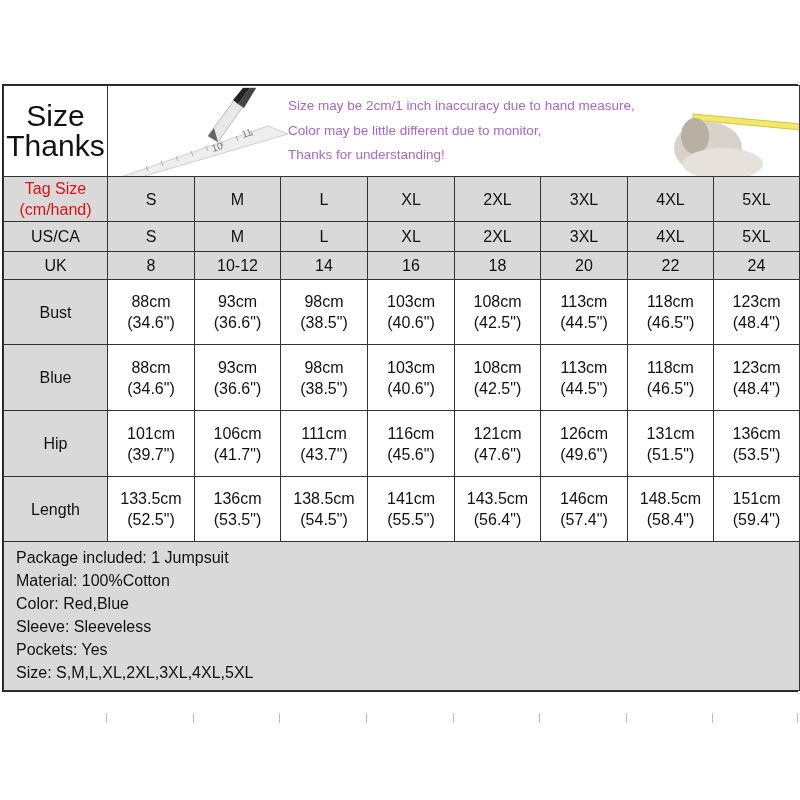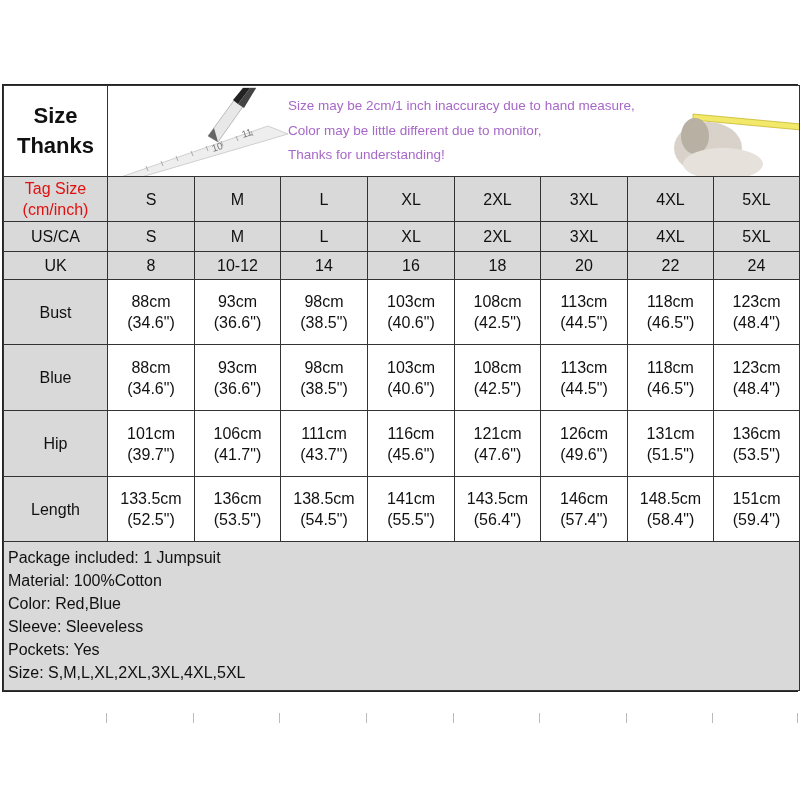--- a/index.html
+++ b/index.html
@@ -2,27 +2,27 @@
 <html><head>
 <meta charset="utf-8">
 <style>
   html, body { margin:0; padding:0; background:#ffffff; }
   body { width:800px; height:800px; position:relative; overflow:hidden; font-family:"Liberation Sans", sans-serif; color:#111; }
   .chart { position:absolute; left:2px; top:84px; width:796px; border:1.5px solid #222; box-sizing:border-box; }
   table { border-collapse:collapse; width:100%; table-layout:fixed; }
   td { border:1px solid #333; text-align:center; vertical-align:middle; padding:0; font-size:16px; line-height:21px; }
   .gray { background:#d9d9d9; }
   .white { background:#ffffff; }
-  .title-cell { font-weight:bold; font-size:22px; line-height:30px; }
+  .title-cell { font-weight:normal; font-size:30px; line-height:30px; }
   .red { color:#e01010; font-size:16px; line-height:21px; }
   .banner { position:relative; height:90px; background:#fff; overflow:hidden; }
   .banner-text { position:absolute; left:180px; top:8px; color:#a768c8; font-size:13.5px; line-height:24.5px; text-align:left; }
   .pencil { position:absolute; left:10px; top:0px; width:170px; height:92px; }
   .hand { position:absolute; left:545px; top:0px; width:148px; height:92px; }
-  .notes { background:#d9d9d9; text-align:left; padding:4px 4px 6px 4px; font-size:16px; line-height:23px; }
+  .notes { background:#d9d9d9; text-align:left; padding:4px 4px 6px 12px; font-size:16px; line-height:23px; }
   .notes div { white-space:nowrap; }
   .ticks { position:absolute; top:713px; left:0; width:800px; height:12px; }
   .tick { position:absolute; top:0; width:1px; height:10px; background:#bbb; }
 </style>
 </head>
 <body>
 
 <div class="chart">
   <table>
     <colgroup>
@@ -74,21 +74,21 @@
             <ellipse cx="42" cy="50" rx="14" ry="18" fill="#b9b0a4"></ellipse>
             <ellipse cx="70" cy="78" rx="40" ry="16" fill="#e6e1da"></ellipse>
           </svg>
         </div>
       </td>
     </tr>
 
     <tr style="height:45px" class="gray">
       <td class="gray red">
         <div>Tag Size</div>
-        <div>(cm/inch)</div>
+        <div>(cm/hand)</div>
       </td>
       <td>S</td>
       <td>M</td>
       <td>L</td>
       <td>XL</td>
       <td>2XL</td>
       <td>3XL</td>
       <td>4XL</td>
       <td>5XL</td>
     </tr>

